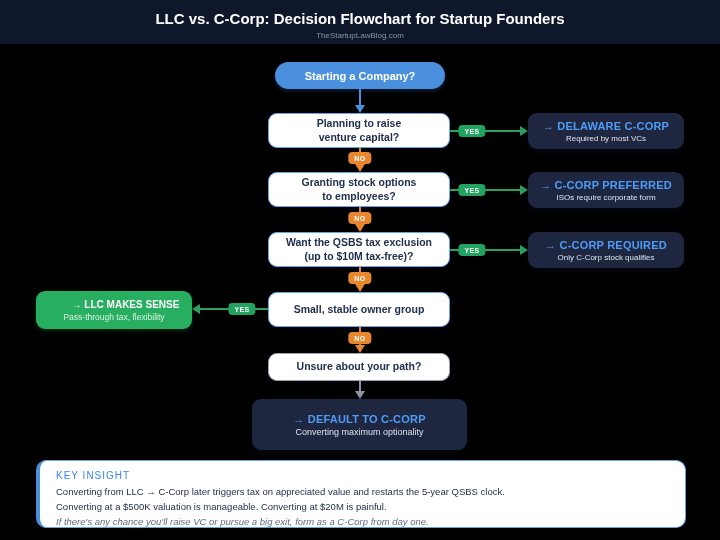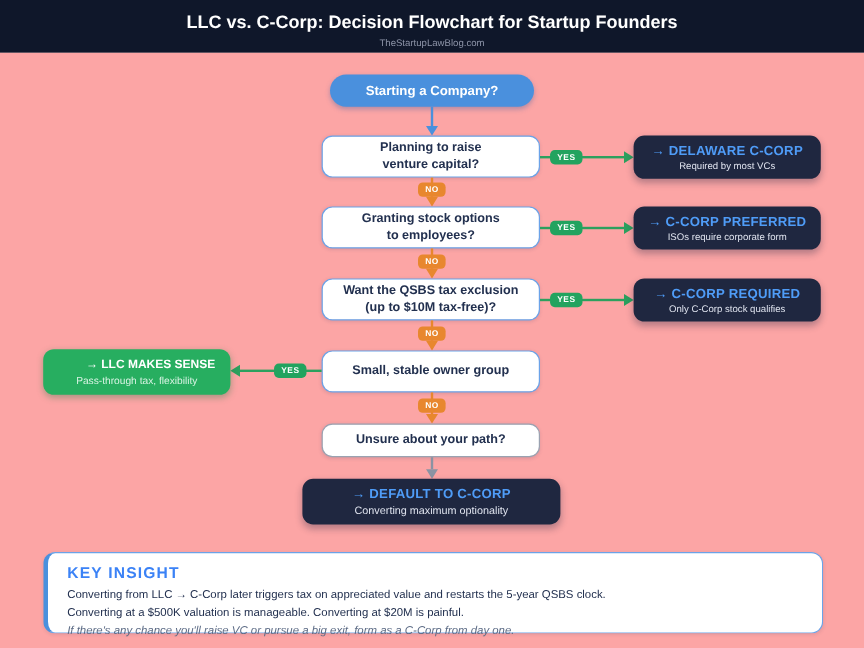--- a/index.html
+++ b/index.html
@@ -10,21 +10,21 @@
   }
   
   .header {
     position:absolute; top:0; left:0; width:720px; height:44px;
     background:#0f172a; text-align:center;
   }
   .header-title { color:#ffffff; font-size:15px; font-weight:bold; padding-top:10px; }
   .header-sub   { color:#8d94a8; font-size:8px;  margin-top:4px; }
 
   
-  .canvas { position:absolute; top:44px; left:0; width:720px; height:496px; background:#fca5a5; }
+  .canvas { position:absolute; top:44px; left:0; width:720px; height:496px; background:#000000; }
 
   .node {
     position:absolute; display:flex; flex-direction:column;
     justify-content:center; align-items:center; text-align:center;
   }
   .pill {
     left:275px; top:18px; width:170px; height:27px;
     background:#4a90dd; border-radius:14px;
     color:#ffffff; font-weight:bold; font-size:11px;
     box-shadow:0 2px 4px rgba(40,90,160,.35);
@@ -48,21 +48,21 @@
   .res-sub    { color:#dfe3ee; font-size:8px; margin-top:2px; }
 
   .green-node {
     left:36px; top:247px; width:156px; height:38px;
     background:#27ae60; border-radius:9px;
     box-shadow:0 2px 5px rgba(30,120,70,.35);
   }
   .green-title { color:#ffffff; font-weight:bold; font-size:10px;margin-left:23px; }
   .green-sub   { color:#d8f3e3; font-size:8.5px; margin-top:2px; }
 
-  .final { left:252px; top:355px; width:215px; height:38px;align-items:center; }
+  .final { left:252px; top:355px; width:215px; height:51px;align-items:center; }
   .final-title { color:#4f9cf7; font-weight:bold; font-size:11px; letter-spacing:.2px; }
   .final-sub   { color:#dfe3ee; font-size:9px; margin-top:2px; }
 
   
   .vline { position:absolute; width:2px; }
   .hline { position:absolute; height:2px; }
   .c-blue   { background:#4a90dd; }
   .c-orange { background:#e8872e; }
   .c-green  { background:#2ca05e; }
   .c-gray   { background:#8b93a3; }
@@ -82,21 +82,21 @@
   .badge-yes { background:#22a35f; }
   .badge-no  { background:#e8872e; }
 
   
   .ki {
     position:absolute; left:36px; top:416px; width:650px; height:68px;
     background:#ffffff; border:1.5px solid #6ba3e8; border-left:4px solid #4a90dd;
     border-radius:10px; padding:9px 16px 0 16px;
     box-shadow:0 1px 3px rgba(30,50,90,.10);
   }
-  .ki-heading { color:#3b82f6; font-size:13px; font-weight:bold; letter-spacing:1px; margin-bottom:5px; }
+  .ki-heading { color:#3b82f6; font-size:10px; font-weight:normal; letter-spacing:1px; margin-bottom:5px; }
   .ki-line    { color:#22304f; font-size:9.5px; margin-bottom:4px; }
   .ki-italic  { color:#5d6c86; font-style:italic; }
 </style>
 </head>
 <body>
 
 <div class="screen">
 
   <div class="header">
     <div class="header-title">LLC vs. C-Corp: Decision Flowchart for Startup Founders</div>

